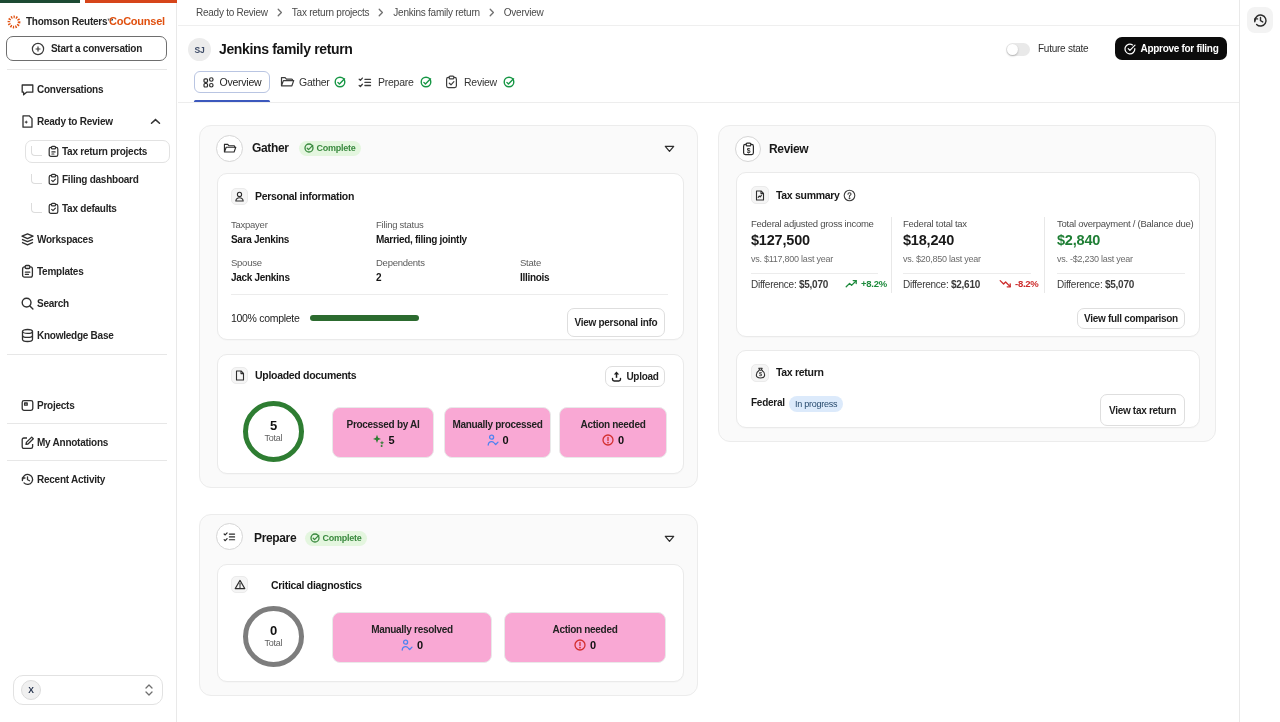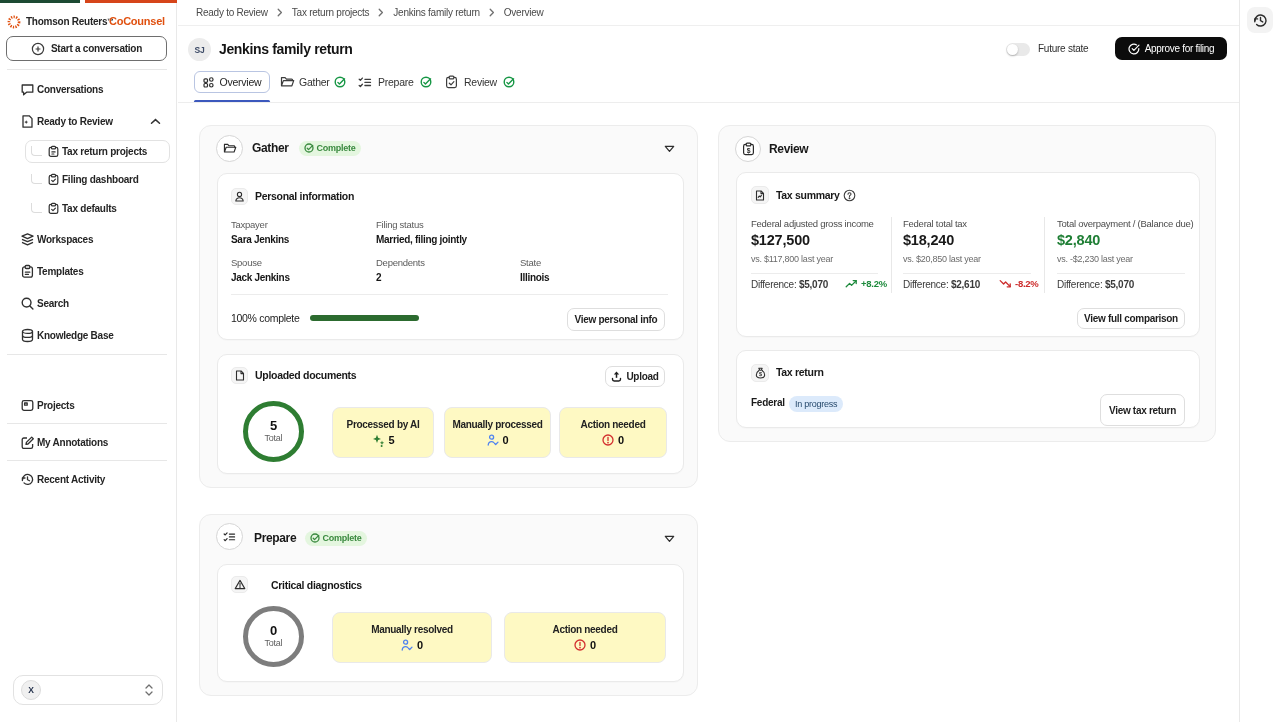--- a/index.html
+++ b/index.html
@@ -29,21 +29,21 @@
 .pill { position:absolute; height:15px; border-radius:8px; background:#e4f6df; display:flex; align-items:center; gap:2.5px; padding:0 5px 0 5px; }
 .pill span { font-size:9px; font-weight:700; color:#3a8a3f; white-space:nowrap; }
 .isq { position:absolute; width:17px; height:17px; border-radius:5px; background:#f5f5f5; border:1px solid #ebebeb; display:flex; align-items:center; justify-content:center; }
 .ictitle { position:absolute; font-size:10.5px; font-weight:700; color:#181818; letter-spacing:-0.3px; white-space:nowrap; }
 .lbl { position:absolute; font-size:9.5px; color:#5b5b5b; white-space:nowrap; }
 .val { position:absolute; font-size:10px; font-weight:700; color:#161616; letter-spacing:-0.3px; white-space:nowrap; }
 .btn { position:absolute; background:#fff; border:1px solid #dedede; border-radius:7px; display:flex; align-items:center; justify-content:center; font-size:10px; font-weight:700; color:#1f1f1f; gap:4px; white-space:nowrap; letter-spacing:-0.3px; }
 .ring { position:absolute; width:61px; height:61px; border-radius:50%; background:#fff; display:flex; flex-direction:column; align-items:center; justify-content:center; }
 .ring .n { font-size:13px; font-weight:700; color:#111; line-height:14px; }
 .ring .t { font-size:9px; color:#5f5f5f; line-height:11px; }
-.scard { position:absolute; background:#fef9c3; border:1px solid #e9e9e9; border-radius:8px; display:flex; flex-direction:column; align-items:center; justify-content:center; gap:4px; height:51px; }
+.scard { position:absolute; background:#f9a8d4; border:1px solid #e9e9e9; border-radius:8px; display:flex; flex-direction:column; align-items:center; justify-content:center; gap:4px; height:51px; }
 .scard .sl { font-size:10px; font-weight:700; color:#222; white-space:nowrap; letter-spacing:-0.3px; }
 .scard .sv { display:flex; align-items:center; gap:4px; font-size:11px; font-weight:700; color:#111; }
 .chev { position:absolute; }
 .vldiv { position:absolute; width:1px; background:#e8e8e8; }
 .hdiv { position:absolute; height:1px; background:#ececec; }
 .money { font-size:14.5px; font-weight:700; color:#191919; letter-spacing:-0.2px; }
 .vs { font-size:9px; color:#6b6b6b; white-space:nowrap; }
 .diff { font-size:10px; color:#3a3a3a; white-space:nowrap; }
 </style>
 </head>
@@ -207,21 +207,21 @@
 <div class="abs" style="left:219px;top:41px;font-size:14px;font-weight:700;color:#141414;letter-spacing:-0.35px;">Jenkins family return</div>
 
 <div class="abs" style="left:1006px;top:43px;width:24px;height:13px;border-radius:7px;background:#e9e9e9;"></div>
 <div class="abs" style="left:1007px;top:44px;width:11px;height:11px;border-radius:50%;background:#fff;box-shadow:0 1px 2px rgba(0,0,0,0.25);"></div>
 <div class="abs" style="left:1038px;top:43px;font-size:10px;color:#2e2e2e;white-space:nowrap;">Future state</div>
 <div class="abs flex" style="left:1115px;top:37px;width:112px;height:23px;background:#0c0c0c;border-radius:7px;justify-content:center;gap:5px;">
   <svg width="12" height="12" viewBox="0 0 12 12" fill="none" stroke="#fff" stroke-width="1.2" stroke-linecap="round">
       <path d="M10.8 5.5A4.9 4.9 0 1 1 8.6 1.9"></path>
       <path d="M4.2 5.6l1.7 1.7L11 2.2" stroke-linejoin="round"></path>
     </svg>
-  <span style="font-size:10px;font-weight:400;color:#fff;white-space:nowrap;letter-spacing:-0.3px;">Approve for filing</span>
+  <span style="font-size:10px;font-weight:700;color:#fff;white-space:nowrap;letter-spacing:-0.3px;">Approve for filing</span>
 </div>
 
 <div class="abs flex" style="left:194px;top:71px;width:76px;height:22px;border:1px solid #b9c5e2;border-radius:6px;background:#fff;justify-content:center;gap:6px;">
   <svg width="11" height="11" viewBox="0 0 11 11" fill="none" stroke="#2f2f2f" stroke-width="1.2">
       <rect x="1" y="1.8" width="3.5" height="3.5" rx="1"></rect>
       <circle cx="8.3" cy="2.5" r="1.75"></circle>
       <rect x="1" y="6.5" width="3.5" height="3.5" rx="1"></rect>
       <circle cx="8.3" cy="8.25" r="1.75"></circle>
     </svg>
   <span style="font-size:10.5px;color:#1f1f1f;">Overview</span>
@@ -300,21 +300,21 @@
 <div class="val" style="left:376px;top:234px;">Married, filing jointly</div>
 <div class="lbl" style="left:231px;top:257px;">Spouse</div>
 <div class="lbl" style="left:376px;top:257px;">Dependents</div>
 <div class="lbl" style="left:520px;top:257px;">State</div>
 <div class="val" style="left:231px;top:272px;">Jack Jenkins</div>
 <div class="val" style="left:376px;top:272px;">2</div>
 <div class="val" style="left:520px;top:272px;">Illinois</div>
 <div class="hdiv" style="left:231px;top:294px;width:437px;"></div>
 <div class="abs" style="left:231px;top:312px;font-size:10.5px;color:#222;white-space:nowrap;letter-spacing:-0.3px;">100% complete</div>
 <div class="abs" style="left:310px;top:315px;width:109px;height:6px;border-radius:3px;background:#2c6b2f;"></div>
-<div class="btn" style="left:567px;top:308px;width:98px;height:23px;">View personal info</div>
+<div class="btn" style="left:567px;top:308px;width:98px;height:29px;">View personal info</div>
 
 <div class="icard" style="left:217px;top:354px;width:467px;height:120px;"></div>
 <div class="isq" style="left:231px;top:367px;">
   <svg width="10" height="11" viewBox="0 0 10 11" fill="none" stroke="#2e2e2e" stroke-width="1.1" stroke-linejoin="round">
       <path d="M1.5 1h4.6L8.5 3.4V10h-7z"></path>
       <path d="M6 1v2.6h2.5"></path>
     </svg>
 </div>
 <div class="ictitle" style="left:255px;top:369px;">Uploaded documents</div>
 <div class="btn" style="left:605px;top:366px;width:60px;height:21px;border-radius:7px;">

